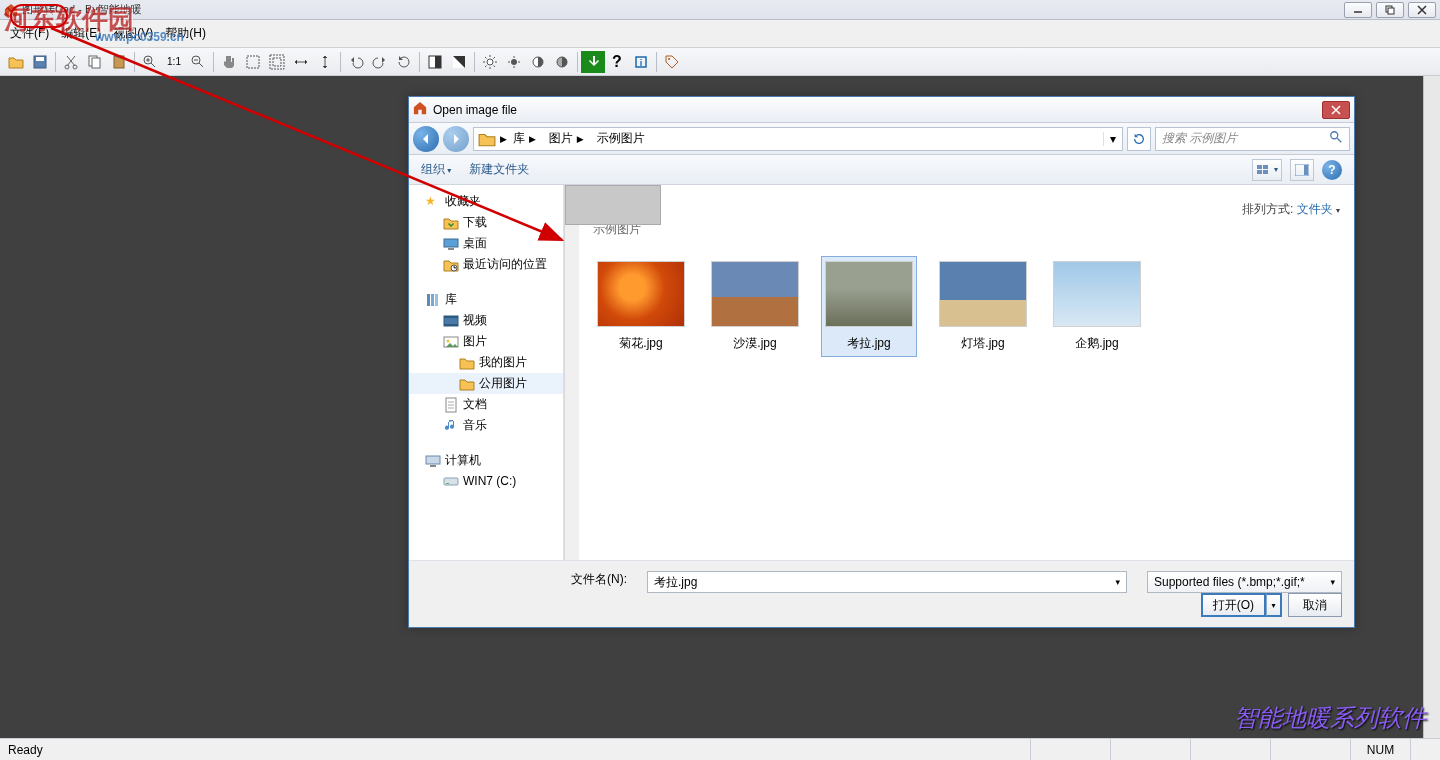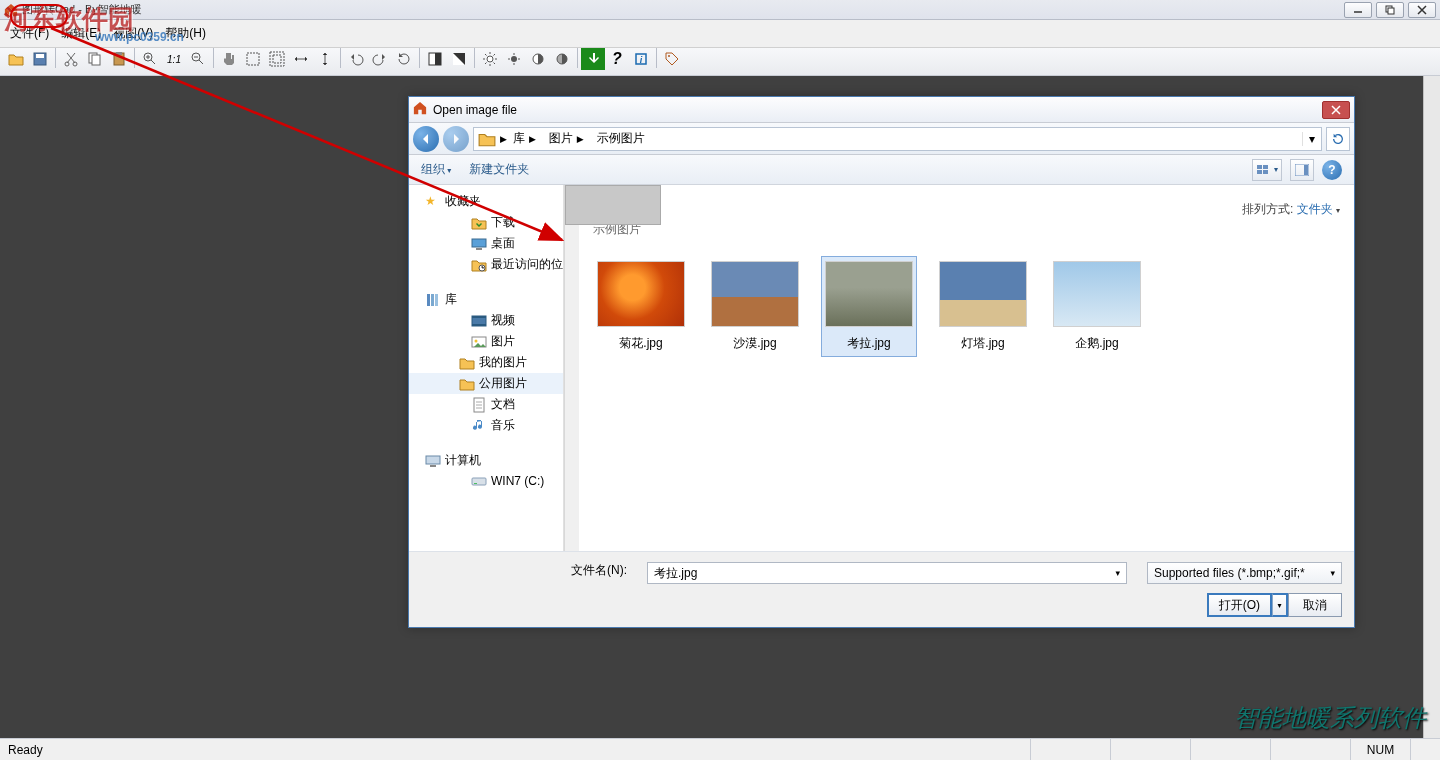--- a/index.html
+++ b/index.html
@@ -14,21 +14,21 @@
 .app-titlebar .spacer { flex: 1; }
 .winbtn-group { display: flex; gap: 4px; }
 .winbtn { width: 28px; height: 16px; border: 1px solid #9aa2b0; border-radius: 2px; background: linear-gradient(#fdfdfe,#e6e9ef); display: flex; align-items: center; justify-content: center; font-size: 10px; }
 .winbtn svg { width: 10px; height: 10px; }
 
 
 .menubar { height: 28px; background: #f0f0f0; border-bottom: 1px solid #d0d0d0; display: flex; align-items: center; padding: 0 4px; font-size: 12px; }
 .menubar .menu-item { padding: 2px 6px; cursor: default; }
 
 
-.toolbar { height: 28px; background: linear-gradient(#f7f8fa,#e9ebef); border-bottom: 1px solid #c8ccd4; display: flex; align-items: flex-start; padding: 0 4px; gap: 0; font-style: italic; }
+.toolbar { height: 28px; background: linear-gradient(#f7f8fa,#e9ebef); border-bottom: 1px solid #c8ccd4; display: flex; align-items: center; padding: 0 4px; gap: 0; }
 .toolbar .tbtn { width: 24px; height: 22px; display: flex; align-items: center; justify-content: center; border: 1px solid transparent; }
 .toolbar .sep { width: 1px; height: 20px; background: #b8bdc8; margin: 0 3px; }
 .toolbar svg { width: 16px; height: 16px; }
 .tbtn-green { background: #1a8a1a; color: #fff; width: 22px; height: 20px; }
 
 
 .canvas-area { flex: 1; background: #404040; position: relative; }
 
 
 .statusbar { height: 22px; background: #f0f0f0; border-top: 1px solid #c8ccd4; display: flex; align-items: center; font-size: 12px; padding: 0; }
@@ -60,21 +60,21 @@
 .dlg-toolbar { height: 30px; background: linear-gradient(#f7f9fc,#e9eef5); border-bottom: 1px solid #d0d5dd; display: flex; align-items: center; padding: 0 12px; font-size: 12px; color: #2a5a8a; gap: 18px; }
 .dlg-toolbar .right { margin-left: auto; display: flex; gap: 8px; align-items: center; }
 .dlg-toolbar .tb-dd::after { content: " ▾"; font-size: 8px; }
 .dlg-toolbar .view-btn { width: 30px; height: 22px; border: 1px solid #c0c8d4; background: linear-gradient(#fff,#e8ecf2); display: flex; align-items: center; justify-content: center; }
 .dlg-toolbar .help-btn { width: 20px; height: 20px; border-radius: 50%; background: radial-gradient(circle at 30% 30%, #7ab3e8, #2a6db0); color: #fff; display: flex; align-items: center; justify-content: center; font-size: 12px; font-weight: bold; }
 
 .dlg-body { flex: 1; display: flex; background: #fff; min-height: 0; }
 .dlg-sidebar { width: 155px; border-right: 1px solid #e0e0e0; padding: 6px 0; font-size: 12px; overflow: hidden; }
 .tree-item { display: flex; align-items: center; padding: 2px 8px; gap: 4px; white-space: nowrap; }
 .tree-item.lvl0 { padding-left: 16px; font-weight: normal; }
-.tree-item.lvl1 { padding-left: 34px; margin-left: 28px; }
+.tree-item.lvl1 { padding-left: 34px; }
 .tree-item.lvl2 { padding-left: 50px; }
 .tree-item.selected { background: #eaf2fb; }
 .tree-item .ticon { width: 16px; height: 16px; flex-shrink: 0; }
 .tree-group-sep { height: 14px; }
 
 .vscroll-side { width: 15px; background: #f0f0f0; border-left: 1px solid #d8d8d8; position: relative; }
 .vscroll-side .thumb { position: absolute; top: 0; left: 0; right: 0; height: 40px; background: #c8c8c8; border: 1px solid #aaa; }
 
 .dlg-content { flex: 1; padding: 10px 14px; overflow: auto; }
 .content-header { display: flex; align-items: baseline; }
@@ -99,30 +99,30 @@
 .img-penguin { background: linear-gradient(#a0c8e8, #d8e8f4); }
 .img-tulip { background: radial-gradient(circle at 40% 40%, #ffe030 40%, #d8a010 80%); }
 
 
 .dlg-bottom { border-top: 1px solid #dde2e9; padding: 10px 12px; background: #f0f0f0; }
 .filename-row { display: flex; gap: 20px; font-size: 12px; }
 .filename-row label { white-space: nowrap; margin-left: 150px; }
 .filename-row .combo { flex: 1; height: 22px; border: 1px solid #b0b8c4; background: #fff; display: flex; align-items: center; padding: 0 6px; }
 .filename-row .combo-dd { margin-left: auto; font-size: 9px; }
 .filter-combo { width: 195px; height: 22px; border: 1px solid #b0b8c4; background: linear-gradient(#fff,#eef1f5); display: flex; align-items: center; padding: 0 6px; font-size: 12px; }
-.btn-row { display: flex; justify-content: flex-end; margin-top: 9px; }
+.btn-row { display: flex; justify-content: flex-end; gap: 6px; margin-top: 0; }
 .btn-split { display: flex; }
 .btn { height: 24px; border: 1px solid #8a9ab0; background: linear-gradient(#fff,#e8ecf2); font-size: 12px; display: flex; align-items: center; padding: 0 14px; }
 .btn.default { border: 2px solid #3a7abd; padding: 0 10px; }
 .btn-dd { height: 24px; width: 16px; border: 2px solid #3a7abd; border-left: 1px solid #8aa8c8; background: linear-gradient(#fff,#e8ecf2); display: flex; align-items: center; justify-content: center; font-size: 8px; }
 
 
 .watermark-logo { position: absolute; left: 4px; top: 2px; font-size: 26px; font-weight: bold; color: #b91c1c; opacity: 0.75; text-shadow: 1px 1px 0 #fff; pointer-events: none; }
 .watermark-url { position: absolute; left: 95px; top: 30px; font-size: 12px; font-weight: bold; color: #3a7abd; opacity: 0.85; pointer-events: none; }
-.watermark-br { position: absolute; right: 14px; bottom: 26px; font-size: 24px; color: #0f766e; font-family: "KaiTi","STKaiti",serif; font-style: italic; text-shadow: 1px 1px 2px #000; pointer-events: none; }
+.watermark-br { position: absolute; right: 14px; bottom: 26px; font-size: 24px; color: #8b5cf6; font-family: "KaiTi","STKaiti",serif; font-style: italic; text-shadow: 1px 1px 2px #000; pointer-events: none; }
 
 
 .arrow-overlay { position: absolute; left: 6px; top: 18px; pointer-events: none; z-index: 400; }
 .red-circle { position: absolute; left: 10px; top: 4px; width: 58px; height: 24px; border: 2px solid #d00000; border-radius: 12px; pointer-events: none; z-index: 401; }
 
 
 .ic-star { color: #f3b52a; }
 
 </style>
 </head>
@@ -383,20 +383,27 @@
           <span>示例图片</span>
         </span>
       <span class="crumb-dd">▾</span>
     </div>
     <div class="nav-refresh">
         <svg width="14" height="14" viewBox="0 0 16 16">
           <path fill="none" stroke="#2a6db0" stroke-width="1.5" d="M3 8a5 5 0 1 0 2-4"></path>
           <path fill="#2a6db0" d="M3 2v4h4z"></path>
         </svg>
       </div>
+    <div class="nav-search">
+      <span>搜索 示例图片</span>
+      <span class="search-icon"><svg width="14" height="14" viewBox="0 0 16 16">
+            <circle cx="6" cy="6" r="4" fill="none" stroke="#4a7ab0" stroke-width="1.5"></circle>
+            <path stroke="#4a7ab0" stroke-width="1.5" d="M9 9l5 5"></path>
+          </svg></span>
+    </div>
   </div>
 
   <div class="dlg-toolbar">
     <span class="tb-dd">组织</span>
     <span>新建文件夹</span>
     <div class="right">
       <div class="view-btn">
           <svg width="16" height="12" viewBox="0 0 16 12">
             <rect x="1" y="1" width="5" height="4" fill="#6a90c0"></rect>
             <rect x="7" y="1" width="5" height="4" fill="#6a90c0"></rect>

